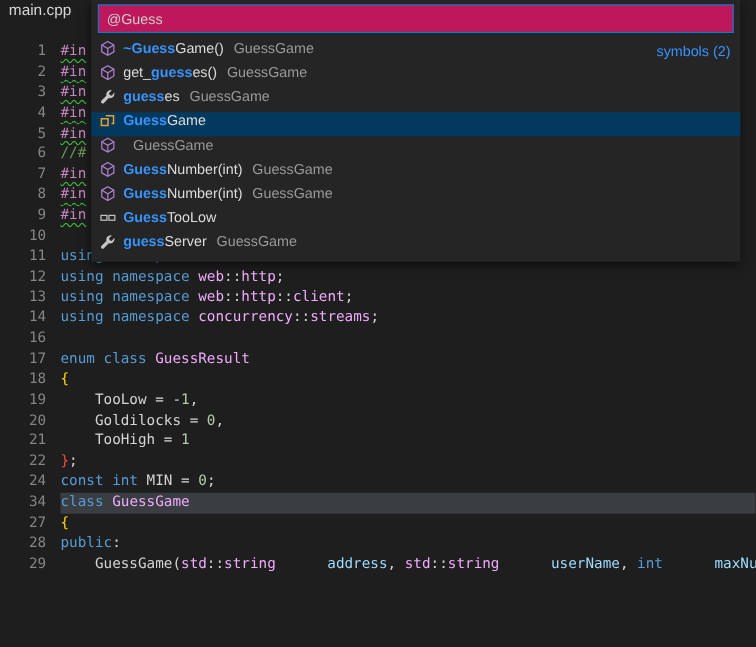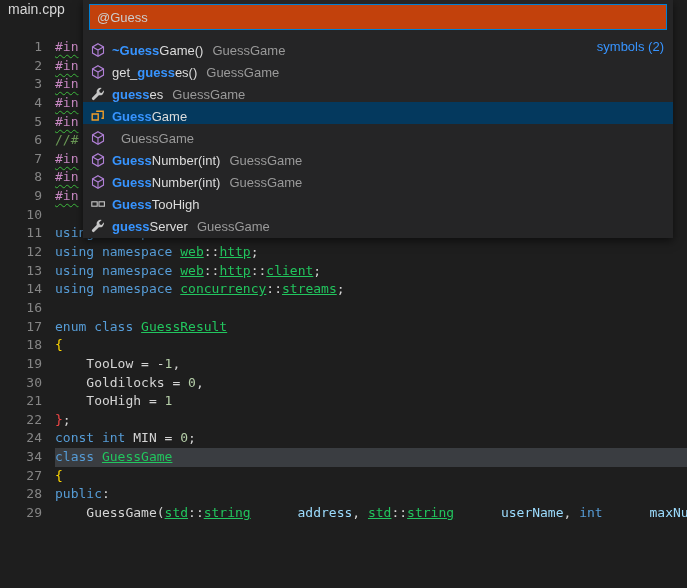--- a/index.html
+++ b/index.html
@@ -9,35 +9,35 @@
   
   .tab-title { position:absolute; left:8px; top:1px; font-size:14px; color:#d7d7d7; }
 
   
   .code { position:absolute; top:38px; left:0; right:0; font-family:"DejaVu Sans Mono", monospace; font-size:13px; }
   .line { display:flex; height:18.65px; line-height:18.65px; white-space:pre; }
   .ln   { width:42px; flex:0 0 42px; text-align:right; color:#858585; user-select:none; }
   .lc   { margin-left:13px; flex:1; }
   .line.cur .lc { background:#3a3d41; }
   .tok-kw   { color:#569cd6; }
-  .tok-type { color:#22c55e;text-decoration:underline; }
+  .tok-type { color:#f0abfc; }
   .tok-var  { color:#9cdcfe;margin-left:39px; }
   .tok-pre-sq { color:#c586c0; text-decoration-line:underline; text-decoration-style:wavy; text-decoration-color:#3ebb3e; text-decoration-thickness:1px; text-underline-offset:3px; }
   .tok-cm   { color:#6a9955; }
   .tok-num  { color:#b5cea8; }
   .tok-txt  { color:#d4d4d4; }
   .tok-gold { color:#ffd700; }
   .tok-red  { color:#f44747; }
 
   
   .qo { position:absolute; left:83px; top:0; width:590px; background:#252526; box-shadow:0 3px 9px rgba(0,0,0,.55); padding-bottom:4px; z-index:10; }
   .qo-input-wrap { padding:4px 6px 2px 6px; }
-  .qo-input { width:100%; height:26px; background:#c2410c; border:1px solid #007fd4; color:#cccccc; font-size:13px; font-family:"Liberation Sans", sans-serif; padding:0 7px; outline:none; }
+  .qo-input { width:100%; height:26px; background:#be185d; border:1px solid #007fd4; color:#cccccc; font-size:13px; font-family:"Liberation Sans", sans-serif; padding:0 7px; outline:none; }
   .qo-list { margin-top:4px; }
-  .qo-row { position:relative; display:flex; align-items:flex-end; height:22px; padding:0 8px 0 7px; cursor:pointer; }
+  .qo-row { position:relative; display:flex; align-items:flex-start; height:22px; padding:0 8px 0 7px; cursor:pointer; }
   .qo-row.sel { background:#04395e; }
   .qo-icon { width:16px; height:16px; flex:0 0 16px; margin-right:6px; display:flex; align-items:center; justify-content:center; }
   .qo-icon svg { width:16px; height:16px; }
   .qo-label { font-size:13px; color:#dcdcdc; white-space:pre; }
   .qo-label b { color:#3794ff; font-weight:bold; }
   .qo-suffix { font-size:13px; color:#9a9a9a; margin-left:9px; white-space:pre; }
   .qo-badge { position:absolute; right:9px; top:0; height:22px; line-height:22px; font-size:13px; color:#3794ff; }
 </style>
 </head>
 <body>
@@ -56,21 +56,21 @@
     <div class="line"><span class="ln">9</span><span class="lc"><span class="tok-pre-sq">#in</span></span></div>
     <div class="line"><span class="ln">10</span><span class="lc"></span></div>
     <div class="line"><span class="ln">11</span><span class="lc"><span class="tok-kw">using namespace</span></span></div>
     <div class="line"><span class="ln">12</span><span class="lc"><span class="tok-kw">using namespace </span><span class="tok-type">web</span><span class="tok-txt">::</span><span class="tok-type">http</span><span class="tok-txt">;</span></span></div>
     <div class="line"><span class="ln">13</span><span class="lc"><span class="tok-kw">using namespace </span><span class="tok-type">web</span><span class="tok-txt">::</span><span class="tok-type">http</span><span class="tok-txt">::</span><span class="tok-type">client</span><span class="tok-txt">;</span></span></div>
     <div class="line"><span class="ln">14</span><span class="lc"><span class="tok-kw">using namespace </span><span class="tok-type">concurrency</span><span class="tok-txt">::</span><span class="tok-type">streams</span><span class="tok-txt">;</span></span></div>
     <div class="line"><span class="ln">16</span><span class="lc"></span></div>
     <div class="line"><span class="ln">17</span><span class="lc"><span class="tok-kw">enum class </span><span class="tok-type">GuessResult</span></span></div>
     <div class="line"><span class="ln">18</span><span class="lc"><span class="tok-gold">{</span></span></div>
     <div class="line"><span class="ln">19</span><span class="lc"><span class="tok-txt">    TooLow = -</span><span class="tok-num">1</span><span class="tok-txt">,</span></span></div>
-    <div class="line"><span class="ln">30</span><span class="lc"><span class="tok-txt">    Goldilocks = </span><span class="tok-num">0</span><span class="tok-txt">,</span></span></div>
+    <div class="line"><span class="ln">20</span><span class="lc"><span class="tok-txt">    Goldilocks = </span><span class="tok-num">0</span><span class="tok-txt">,</span></span></div>
     <div class="line"><span class="ln">21</span><span class="lc"><span class="tok-txt">    TooHigh = </span><span class="tok-num">1</span></span></div>
     <div class="line"><span class="ln">22</span><span class="lc"><span class="tok-red">}</span><span class="tok-txt">;</span></span></div>
     <div class="line"><span class="ln">24</span><span class="lc"><span class="tok-kw">const int </span><span class="tok-txt">MIN = </span><span class="tok-num">0</span><span class="tok-txt">;</span></span></div>
     <div class="line cur"><span class="ln">34</span><span class="lc"><span class="tok-kw">class </span><span class="tok-type">GuessGame</span></span></div>
     <div class="line"><span class="ln">27</span><span class="lc"><span class="tok-gold">{</span></span></div>
     <div class="line"><span class="ln">28</span><span class="lc"><span class="tok-kw">public</span><span class="tok-txt">:</span></span></div>
     <div class="line"><span class="ln">29</span><span class="lc"><span class="tok-txt">    GuessGame(</span><span class="tok-type">std</span><span class="tok-txt">::</span><span class="tok-type">string</span><span class="tok-txt"> </span><span class="tok-var">address</span><span class="tok-txt">, </span><span class="tok-type">std</span><span class="tok-txt">::</span><span class="tok-type">string</span><span class="tok-txt"> </span><span class="tok-var">userName</span><span class="tok-txt">, </span><span class="tok-kw">int</span><span class="tok-txt"> </span><span class="tok-var">maxNumber</span><span class="tok-txt">) :</span></span></div>
   </div>
 
 <div class="qo">
@@ -146,21 +146,21 @@
         <span class="qo-label"><b>Guess</b><span>Number(int)</span></span>
         <span class="qo-suffix">GuessGame</span>
       </div>
       <div class="qo-row">
         <span class="qo-icon">
           <svg viewBox="0 0 16 16" fill="none" stroke="#c5c5c5" stroke-width="1.1">
             <rect x="1.8" y="5.8" width="5.4" height="4.4"></rect>
             <rect x="9" y="5.8" width="5.4" height="4.4"></rect>
           </svg>
         </span>
-        <span class="qo-label"><b>Guess</b><span>TooHigh</span></span>
+        <span class="qo-label"><b>Guess</b><span>TooLow</span></span>
       </div>
       <div class="qo-row">
         <span class="qo-icon">
           <svg viewBox="0 0 16 16" fill="#c5c5c5">
             <path d="M13.9 4.2a4.1 4.1 0 0 1-5 5L4.5 13.6a1.55 1.55 0 1 1-2.2-2.2l4.4-4.4a4.1 4.1 0 0 1 5-5L9.1 4.6l.7 1.8 1.8.7 2.3-2.9z"></path>
           </svg>
         </span>
         <span class="qo-label"><b>guess</b><span>Server</span></span>
         <span class="qo-suffix">GuessGame</span>
       </div>

